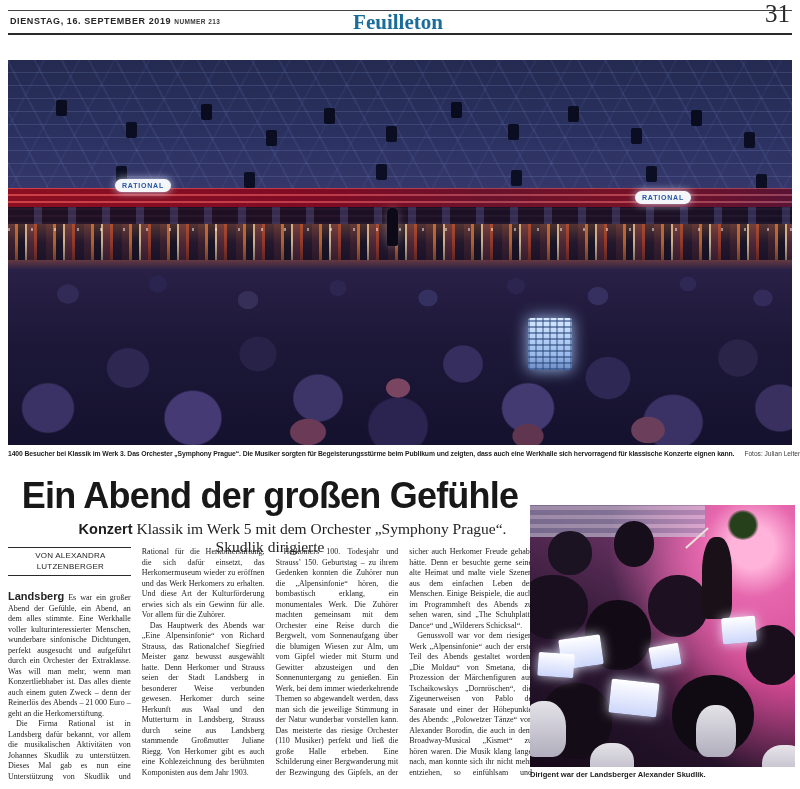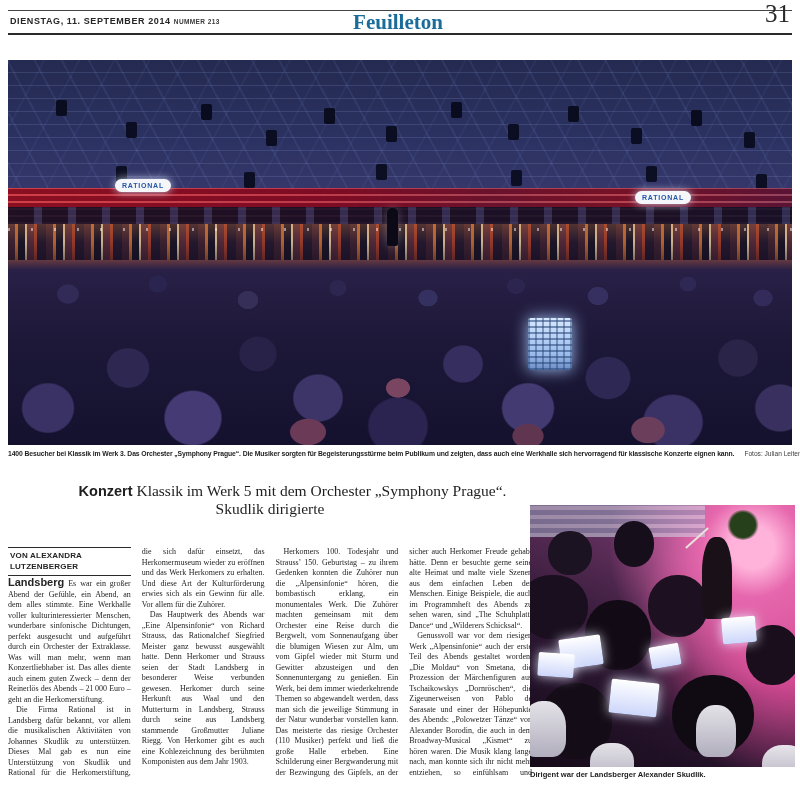--- a/index.html
+++ b/index.html
@@ -141,22 +141,22 @@
   .subhead .kicker { font-family:"Liberation Sans", sans-serif; font-weight:bold; font-size:14.5px;margin-left:45px; }
   
   .article {
     position:absolute; left:8px; top:547px; width:524px; height:241px;
     column-count:4; column-gap:11px; column-fill:auto;
     font-family:"Liberation Serif", serif; font-size:8px; line-height:10.5px;
     text-align:justify; color:#242424; overflow:hidden;
   }
   .byline {
     border-top:1.5px solid #2a2a2a; border-bottom:1px solid #2a2a2a;
-    font-family:"Liberation Sans", sans-serif; font-weight:bold; font-size:8px;
-    letter-spacing:.2px; padding:3px 0 3px 2px; margin-bottom:1px; text-align:left;
+    font-family:"Liberation Sans", sans-serif; font-weight:normal; font-size:8px;
+    letter-spacing:.2px; padding:3px 0 3px 2px; margin-bottom:15px; text-align:center;
   }
   .article p { margin:0; }
   .article p + p { text-indent:8px; }
   .dateline { font-family:"Liberation Sans", sans-serif; font-weight:bold; font-size:11px; }
   
   .photo-side {
     position:absolute; left:530px; top:505px; width:265px; height:262px; overflow:hidden;
     background:
       radial-gradient(circle at 84% 16%, #ffb2da 0 7%, #e667ad 16%, rgba(0,0,0,0) 46%),
       radial-gradient(circle at 98% 48%, #d04890 0 18%, rgba(0,0,0,0) 52%),
@@ -206,21 +206,21 @@
     font-family:"Liberation Sans", sans-serif; font-weight:bold; font-size:7.6px; color:#1c1c1c;
   }
 </style>
 </head>
 <body>
 
 <div class="page">
 
   <div class="rule-thin"></div>
   <div class="mast-date">
-    <span>DIENSTAG, 11. SEPTEMBER 2014</span>
+    <span>DIENSTAG, 16. SEPTEMBER 2019</span>
     <span class="mast-issue">NUMMER 213</span>
   </div>
   <div class="mast-section">Feuilleton</div>
   <div class="mast-page">31</div>
   <div class="rule-thick"></div>
 
   <div class="photo-main">
     <div class="pm-ceiling"></div>
     <div class="pm-lamps"></div>
     <div class="pm-redband"></div>
@@ -233,20 +233,21 @@
     <div class="pm-audience"></div>
     <div class="pm-mixer"></div>
   </div>
 
   <div class="caption-main">
     <span class="cap-bold">1400 Besucher bei Klassik im Werk 3. Das Orchester „Symphony Prague“. Die Musiker sorgten für Begeisterungsstürme beim Publikum und zeigten, dass auch eine Werkhalle sich hervorragend für klassische Konzerte eignen kann.</span>
     <span class="cap-credit">Fotos: Julian Leitenstorfer</span>
   </div>
 
   <div class="headline-block">
+    <div class="headline">Ein Abend der großen Gefühle</div>
     <div class="subhead">
       <span class="kicker">Konzert</span><span> Klassik im Werk 5 mit dem Orchester „Symphony Prague“. Skudlik dirigierte</span>
     </div>
   </div>
 
   <div class="article">
     <div class="byline">VON ALEXANDRA LUTZENBERGER</div>
     <p><span class="dateline">Landsberg</span> <span>Es war ein großer Abend der Gefühle, ein Abend, an dem alles stimmte. Eine Werkhalle voller kulturinteressierter Menschen, wunderbare sinfonische Dichtungen, perfekt ausgesucht und aufgeführt durch ein Orchester der Extraklasse. Was will man mehr, wenn man Konzertliebhaber ist. Das alles diente auch einem guten Zweck – denn der Reinerlös des Abends – 21 000 Euro – geht an die Herkomerstiftung.</span></p>
     <p>Die Firma Rational ist in Landsberg dafür bekannt, vor allem die musikalischen Aktivitäten von Johannes Skudlik zu unterstützen. Dieses Mal gab es nun eine Unterstützung von Skudlik und Rational für die Herkomerstiftung, die sich dafür einsetzt, das Herkomermuseum wieder zu eröffnen und das Werk Herkomers zu erhalten. Und diese Art der Kulturförderung erwies sich als ein Gewinn für alle. Vor allem für die Zuhörer.</p>
     <p>Das Hauptwerk des Abends war „Eine Alpensinfonie“ von Richard Strauss, das Rationalchef Siegfried Meister ganz bewusst ausgewählt hatte. Denn Herkomer und Strauss seien der Stadt Landsberg in besonderer Weise verbunden gewesen. Herkomer durch seine Herkunft aus Waal und den Mutterturm in Landsberg, Strauss durch seine aus Landsberg stammende Großmutter Juliane Riegg. Von Herkomer gibt es auch eine Kohlezeichnung des berühmten Komponisten aus dem Jahr 1903.</p>

